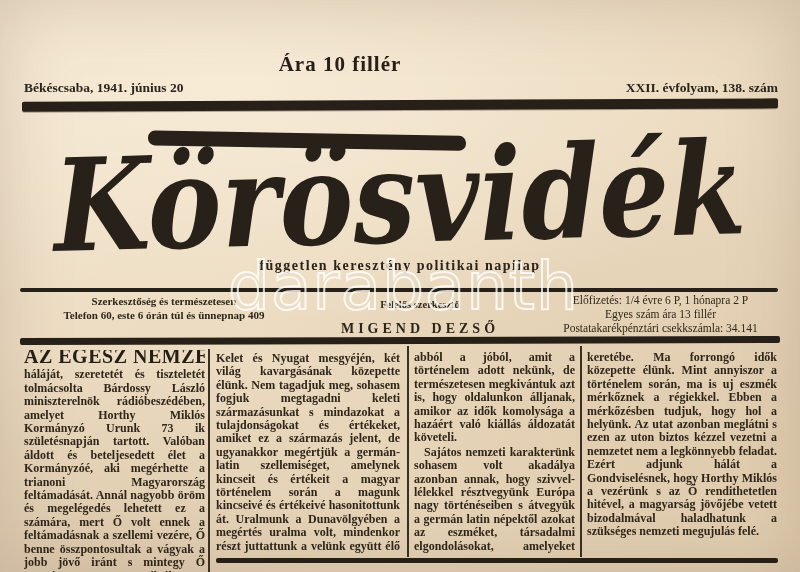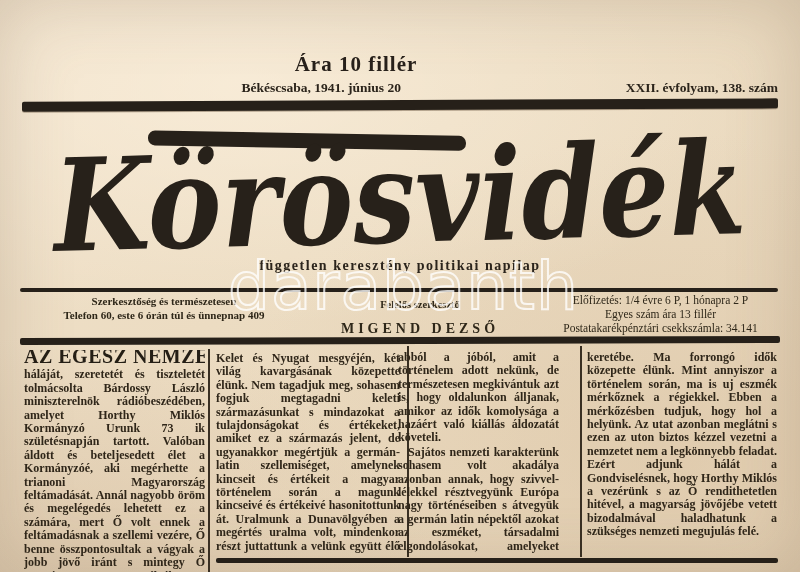--- a/index.html
+++ b/index.html
@@ -9,25 +9,25 @@
     background:
       radial-gradient(ellipse 900px 400px at 30% 15%, rgba(255,245,228,0.55), rgba(255,245,228,0) 60%),
       radial-gradient(ellipse 700px 500px at 85% 80%, rgba(214,190,158,0.45), rgba(214,190,158,0) 65%),
       radial-gradient(ellipse 500px 300px at 10% 95%, rgba(205,180,150,0.4), rgba(205,180,150,0) 70%),
       linear-gradient(140deg,#f1e2cb 0%, #ecdcc2 40%, #e7d5b9 100%);
     color:#2d261d;
   }
   .vignette{position:absolute;inset:0;box-shadow:inset 0 0 70px rgba(120,95,70,0.25);pointer-events:none;}
 
   
-  .price{position:absolute;top:52px;left:16px;width:680px;text-align:center;
+  .price{position:absolute;top:52px;left:0;width:680px;text-align:center;
     font-size:21px;font-weight:bold;letter-spacing:1px;color:#27201a;}
   .dateline{position:absolute;top:80px;left:24px;width:754px;display:flex;
     font-size:13.5px;font-weight:bold;color:#2b241b;}
-  .dl-left{flex:1;text-align:right;}
+  .dl-left{flex:1;text-align:left;}
   .dl-center{flex:1;text-align:center;}
   .dl-right{flex:1;text-align:right;}
 
   .rule{position:absolute;background:#262019;border-radius:2px;}
   .rule-a{top:100px;left:22px;width:756px;height:10px;transform:rotate(-0.25deg);
     box-shadow:0 1px 0 rgba(80,60,40,0.4);}
   .rule-b{top:288px;left:20px;width:758px;height:3.5px;}
   .rule-c{top:337px;left:20px;width:760px;height:7px;transform:rotate(-0.15deg);}
   .rule-bottom{top:558px;left:216px;width:562px;height:5px;}
 
@@ -45,21 +45,21 @@
   .info-right{position:absolute;top:294px;left:543px;width:235px;text-align:center;
     font-size:11.5px;font-weight:normal;line-height:13.8px;color:#2e2719;}
 
   
   .col{position:absolute;overflow:hidden;text-align:justify;
     font-size:12px;font-weight:bold;line-height:13.4px;color:#2f2619;}
   .col p{margin:0;}
   .col p + p{text-indent:10px;margin-top:1px;}
   .col-1{top:350px;left:24px;width:181px;height:222px;}
   .col-2{top:352px;left:216px;width:184px;height:202px;}
-  .col-3{top:351px;left:398px;width:161px;height:203px;}
+  .col-3{top:351px;left:414px;width:161px;height:203px;}
   .col-4{top:351px;left:587px;width:190px;height:203px;}
   .headline{font-size:20px;font-weight:bold;letter-spacing:0.5px;white-space:nowrap;
     margin:0 0 5px 0;text-align:left;color:#241e15;}
   .vdiv{position:absolute;width:2px;background:#392f22;}
   .vdiv-1{left:208px;top:349px;height:223px;}
   .vdiv-2{left:407px;top:346px;height:211px;}
   .vdiv-3{left:580px;top:346px;height:211px;}
 
   
   .watermark{position:absolute;top:248px;left:228px;width:360px;

